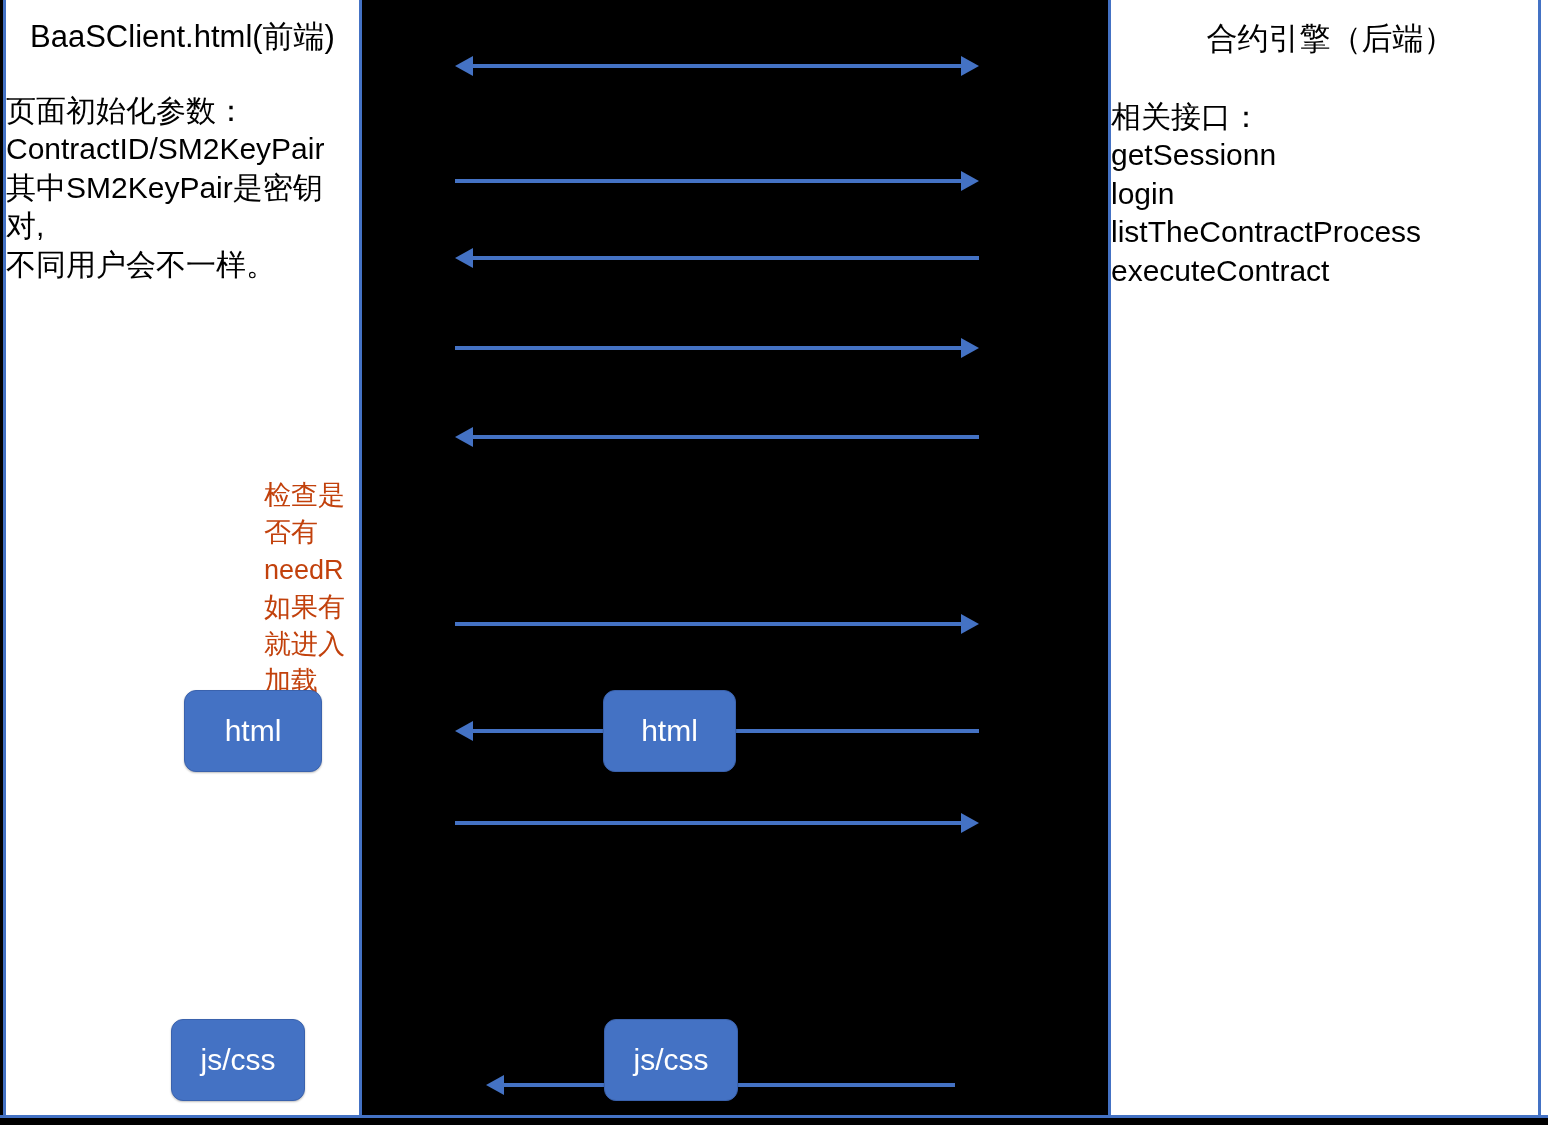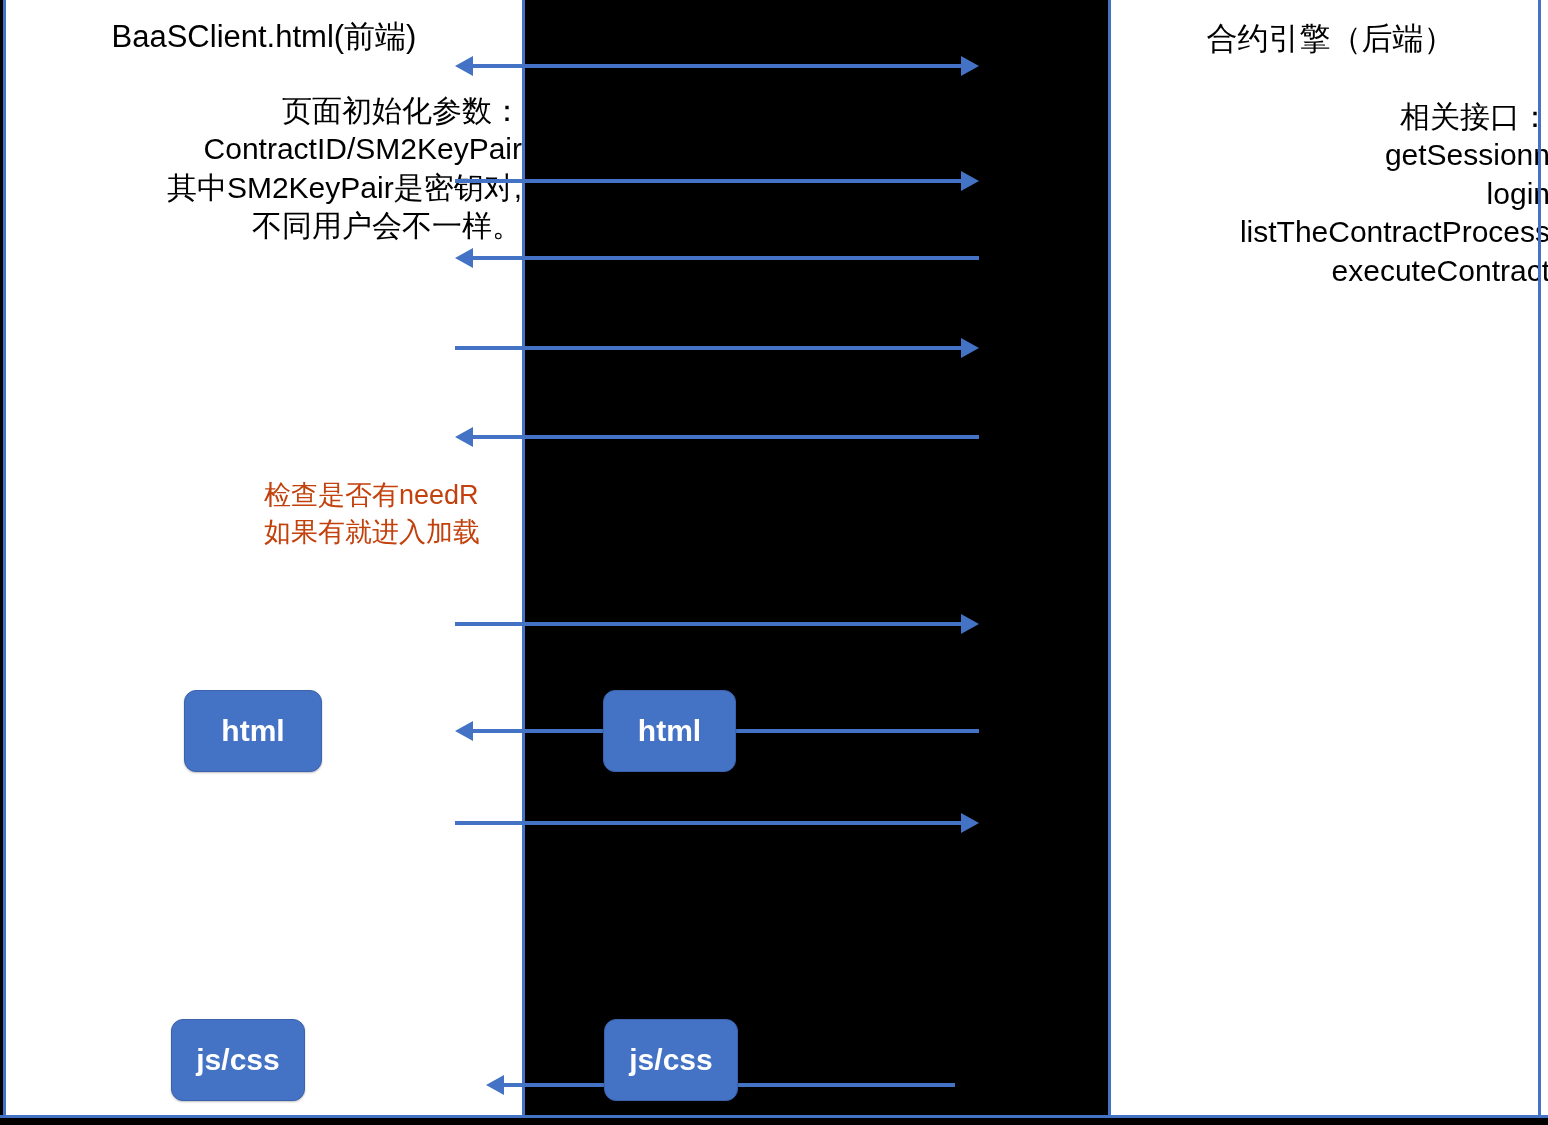--- a/index.html
+++ b/index.html
@@ -17,42 +17,42 @@
   }
 
   
   .panel {
     position: absolute;
     background: #ffffff;
     border: 3px solid #4472C4;
     box-sizing: border-box;
     overflow: hidden;
   }
-  #left-panel  { left: 3px;    top: 0px; width: 522px; height: 1118px; border-top: none; }
+  #left-panel  { left: 3px;    top: 0px; width: 359px; height: 1118px; border-top: none; }
   #right-panel { left: 1096px; top: 0px; width: 445px; height: 1118px; border-top: none; margin-left: 12px; }
 
   
   .frame-line { position: absolute; background: #4472C4; }
   #frame-bottom { left: 0px;    top: 1115px; width: 1548px; height: 3px; }
   #frame-right  { left: 1538px; top: 0px;    width: 3px;    height: 1118px; }
 
   
   .panel-title {
     position: absolute;
     width: 100%;
     text-align: center;
     font-size: 31px;
     color: #000000;
     line-height: 1.25;
     white-space: pre;
   }
   .panel-body {
     position: absolute;
     width: 100%;
-    text-align: right;
+    text-align: left;
     font-size: 30px;
     color: #000000;
     line-height: 1.28;
     white-space: pre-line;
   }
   #left-title  { top: 18px; }
   #left-body   { top: 92px; }
   #right-title { top: 20px; }
   #right-body  { top: 98px; }
 
@@ -96,21 +96,20 @@
     background: #4472C4;
     border: 1px solid #3A62AD;
     border-radius: 12px;
     color: #ffffff;
     font-size: 30px;
     display: flex;
     align-items: center;
     justify-content: center;
     box-sizing: border-box;
     box-shadow: 0 1px 2px rgba(0,0,0,0.25);
-    font-weight: bold;
   }
   #node-html-left   { left: 178px; top: 690px;  width: 138px; height: 82px; }
   #node-html-mid    { left: 603px; top: 690px;  width: 133px; height: 82px; }
   #node-jscss-left  { left: 165px; top: 1019px; width: 134px; height: 82px; }
   #node-jscss-mid   { left: 604px; top: 1019px; width: 134px; height: 82px; }
 </style>
 </head>
 <body>
 
 <div id="canvas">

